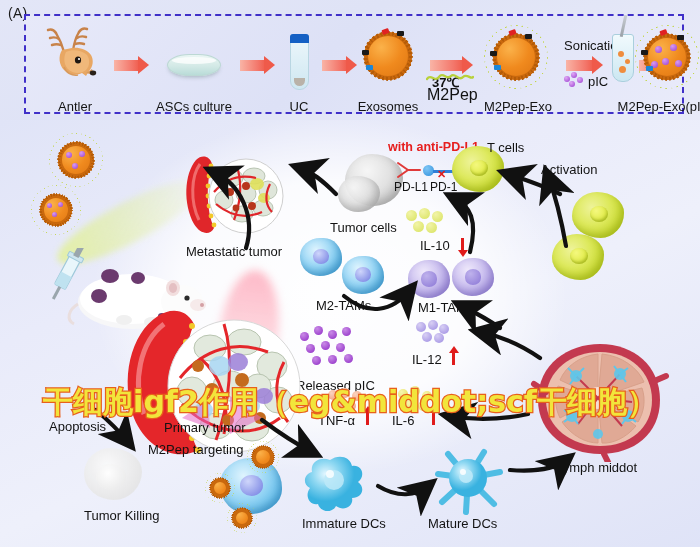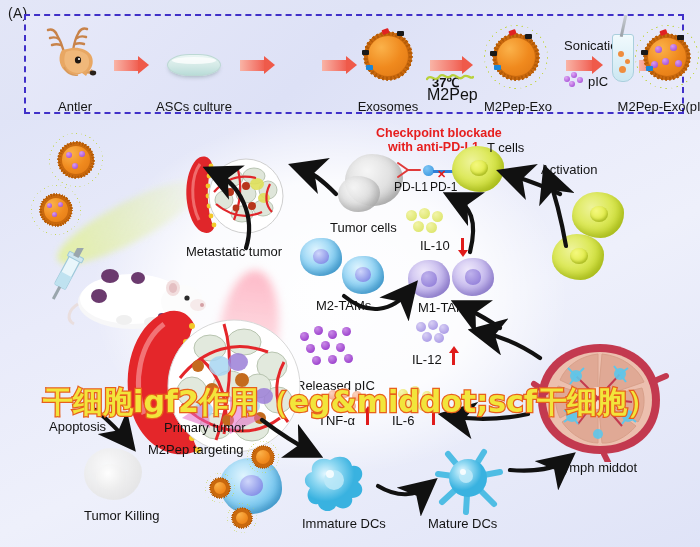--- a/index.html
+++ b/index.html
@@ -312,20 +312,27 @@
 
       <div class="arrowA" style="left:88px; top:44px; width:26px;"></div>
 
       <div class="stepA" style="left:118px; top:4px; width:100px; height:92px;">
         <div class="dish" style="left:23px; top:34px;"></div>
         <div class="cap">ASCs culture</div>
       </div>
 
       <div class="arrowA" style="left:214px; top:44px; width:26px;"></div>
 
+      <div class="stepA" style="left:244px; top:4px; width:58px; height:92px;">
+        <div class="tube" style="left:20px; top:14px;">
+          <div class="cap-blue"></div>
+          <div class="pellet"></div>
+        </div>
+        <div class="cap">UC</div>
+      </div>
 
       <div class="arrowA" style="left:296px; top:44px; width:26px;"></div>
 
       <div class="stepA" style="left:322px; top:4px; width:80px; height:92px;">
         <div class="exo" style="left:16px; top:12px; width:48px; height:48px;">
           <div class="core"></div>
           <div class="bilayer"></div>
           <div class="marker" style="background:#e02222; left:18px; top:-3px; transform:rotate(-18deg);"></div>
           <div class="marker" style="background:#1a1a1a; left:33px; top:-1px;"></div>
           <div class="marker" style="background:#1b86d8; left:2px; top:33px;"></div>
@@ -485,21 +492,20 @@
         <circle cx="74" cy="58" r="4"></circle>
           <circle cx="58" cy="60" r="3.4"></circle>
       </g>
     </svg>
     <div class="bText" style="left:186px; top:124px;">Metastatic tumor</div>
 
     <div class="tumorcell-gray" style="left:345px; top:34px; width:58px; height:52px;"></div>
     <div class="tumorcell-gray" style="left:338px; top:56px; width:42px; height:36px; opacity:.92;"></div>
     <div class="bText" style="left:330px; top:100px;">Tumor cells</div>
 
-    <div class="bText red" style="left:376px; top:6px;">Checkpoint blockade</div>
     <div class="bText red" style="left:388px; top:20px;">with anti-PD-L1</div>
 
     <svg class="pdl1-y" style="left:396px; top:40px; width:26px; height:20px;" viewBox="0 0 26 20">
       <g stroke="#e03a3a" stroke-width="2" fill="none" stroke-linecap="round">
         <path d="M2 3 L12 10"></path>
           <path d="M2 17 L12 10"></path>
           <path d="M12 10 L24 10"></path>
       </g>
     </svg>
     <div class="pd1-ball" style="left:423px; top:45px;"></div>

